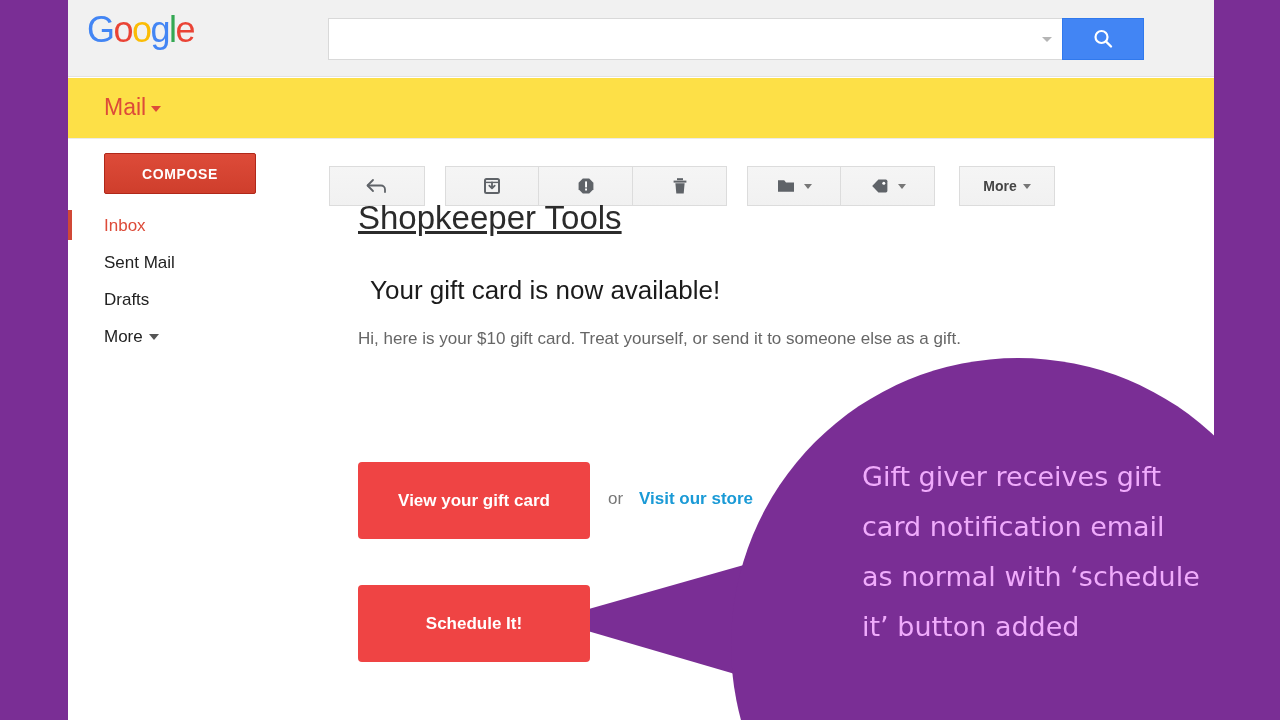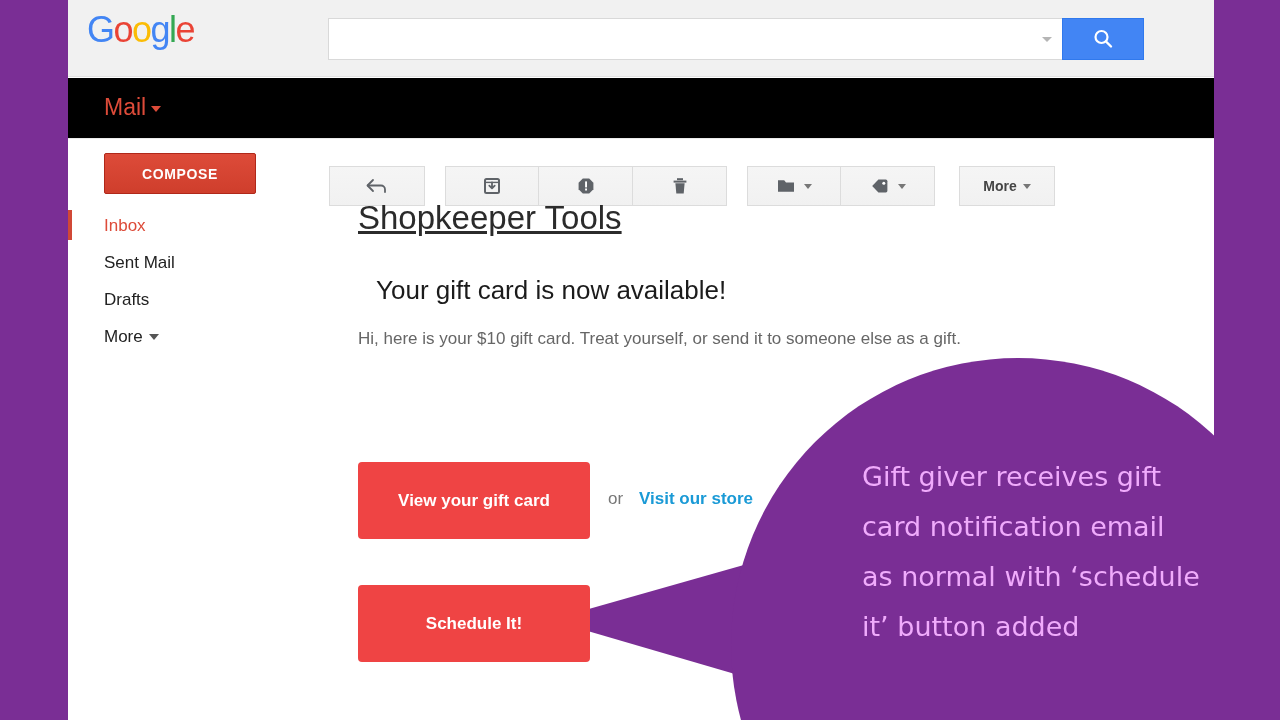--- a/index.html
+++ b/index.html
@@ -80,21 +80,21 @@
     border: 1px solid #3079ed;
     cursor: pointer;
     display: flex; align-items: center; justify-content: center;
   }
 
   
   #toolbar-row {
     position: absolute;
     left: 0; top: 78px;
     width: 100%; height: 61px;
-    background: #000000;
+    background: #fde047;
     border-bottom: 1px solid #ebebeb;
     padding-left: 29px;
   }
   #mail-label {
     position: absolute;
     left: 36px; top: 16px;
     font-size: 23px;
     color: #dd4b39;
     white-space: nowrap;
   }
@@ -182,21 +182,21 @@
     position: absolute;
     left: 0; top: 60px;
     font-size: 33px;
     color: #2b2b2b;
     font-weight: 400;
     white-space: nowrap;
     text-decoration: underline;
   }
   #email-subject {
     position: absolute;
-    left: 18px; top: 136px;
+    left: 12px; top: 136px;
     font-size: 26px;
     color: #1b1b1b;
     font-weight: 400;
     white-space: nowrap;
   }
   #email-paragraph {
     position: absolute;
     left: 0; top: 185px;
     width: 690px;
     font-size: 17px;

